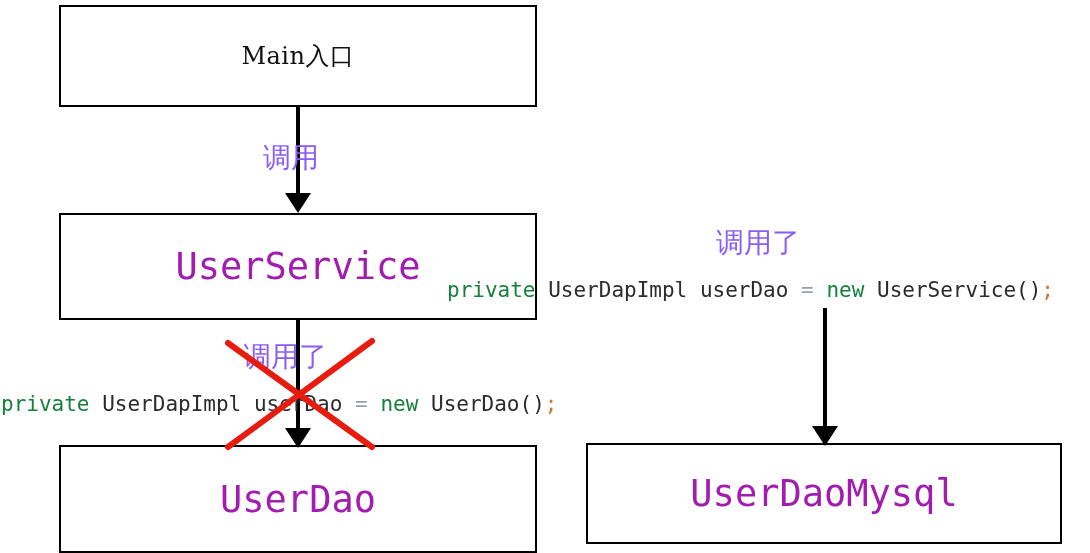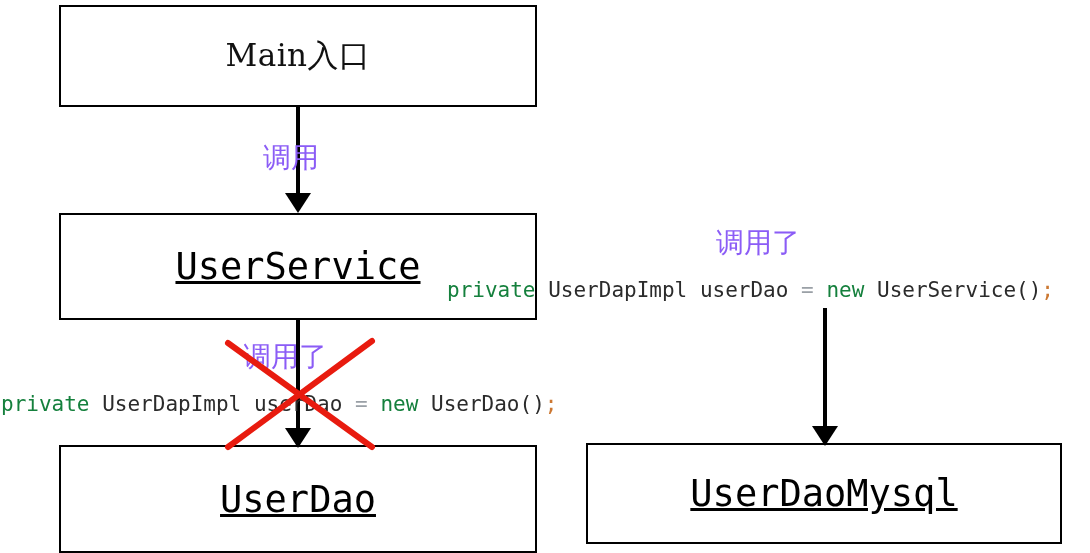--- a/index.html
+++ b/index.html
@@ -21,31 +21,30 @@
     position: absolute;
     box-sizing: border-box;
     border: 2px solid #000000;
     background: #ffffff;
     display: flex;
     align-items: center;
     justify-content: center;
   }
   .node-label-serif {
     font-family: "DejaVu Serif", serif;
-    font-size: 31px;
+    font-size: 24px;
     color: #111111;
     letter-spacing: 0.5px;
     white-space: nowrap;
   }
   .node-label-mono {
     font-family: "DejaVu Sans Mono", monospace;
     font-size: 37px;
-    color: #000000;
+    color: #a21caf;
     white-space: nowrap;
-    text-decoration: underline;
   }
 
   #box-main      { left: 59px;  top: 5px;   width: 478px; height: 102px; }
   #box-service   { left: 59px;  top: 213px; width: 478px; height: 107px; }
   #box-userdao   { left: 59px;  top: 445px; width: 478px; height: 108px; }
   #box-daomysql  { left: 586px; top: 443px; width: 476px; height: 101px; }
 
   
   .arrow {
     position: absolute;

